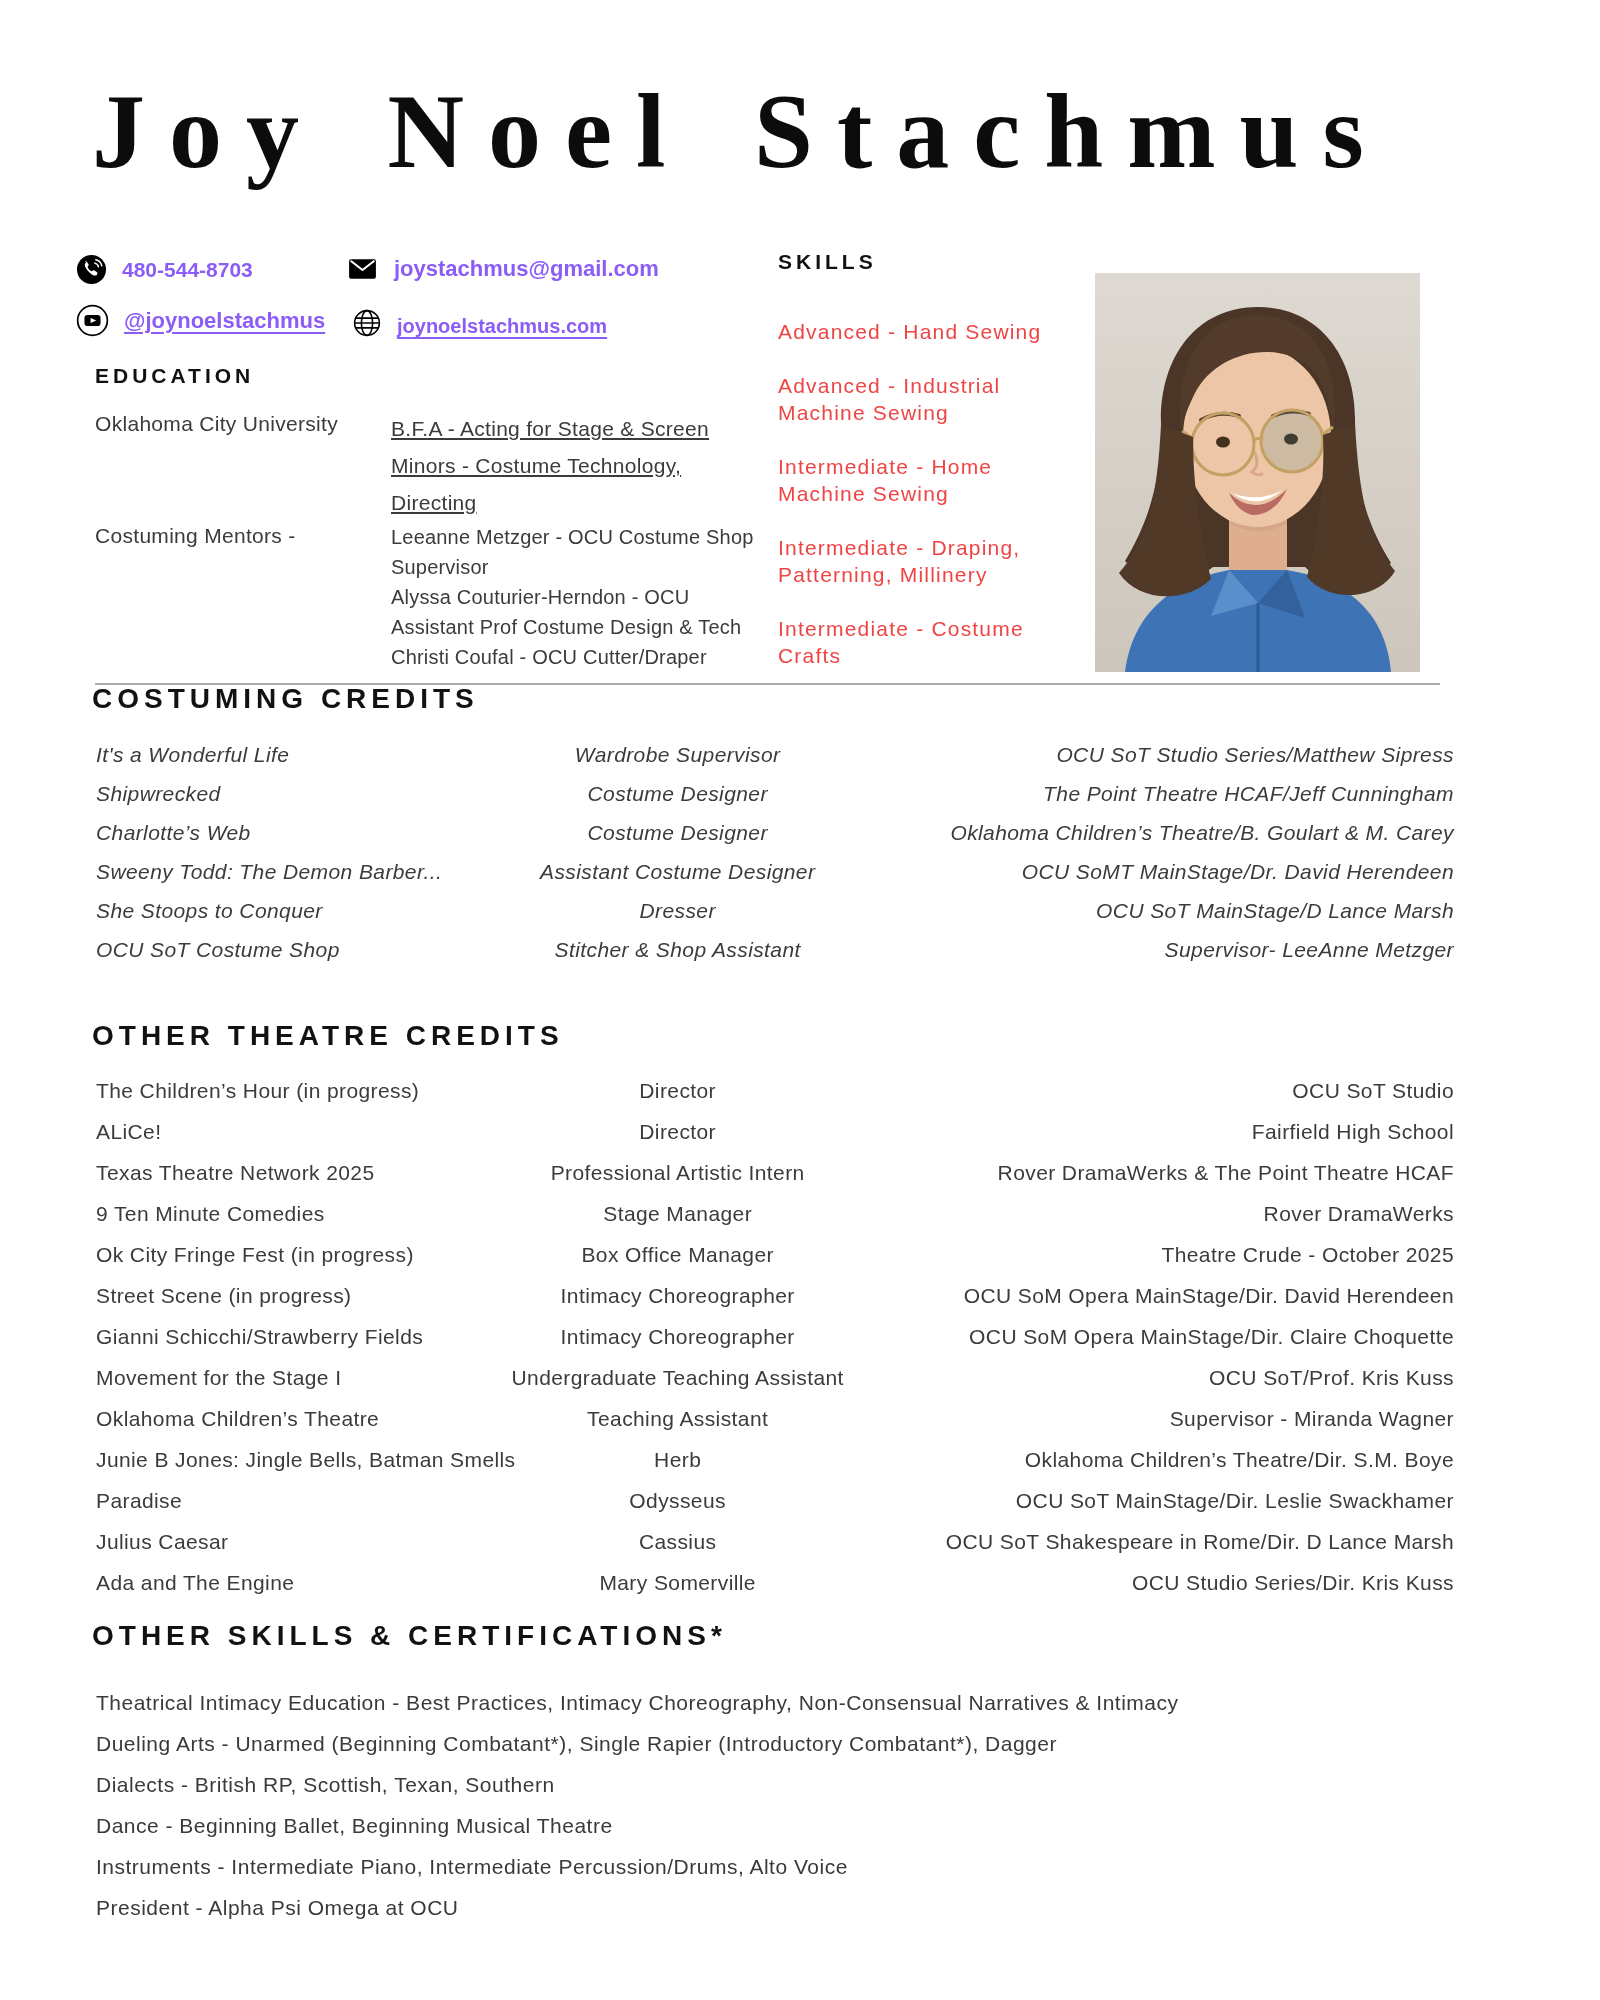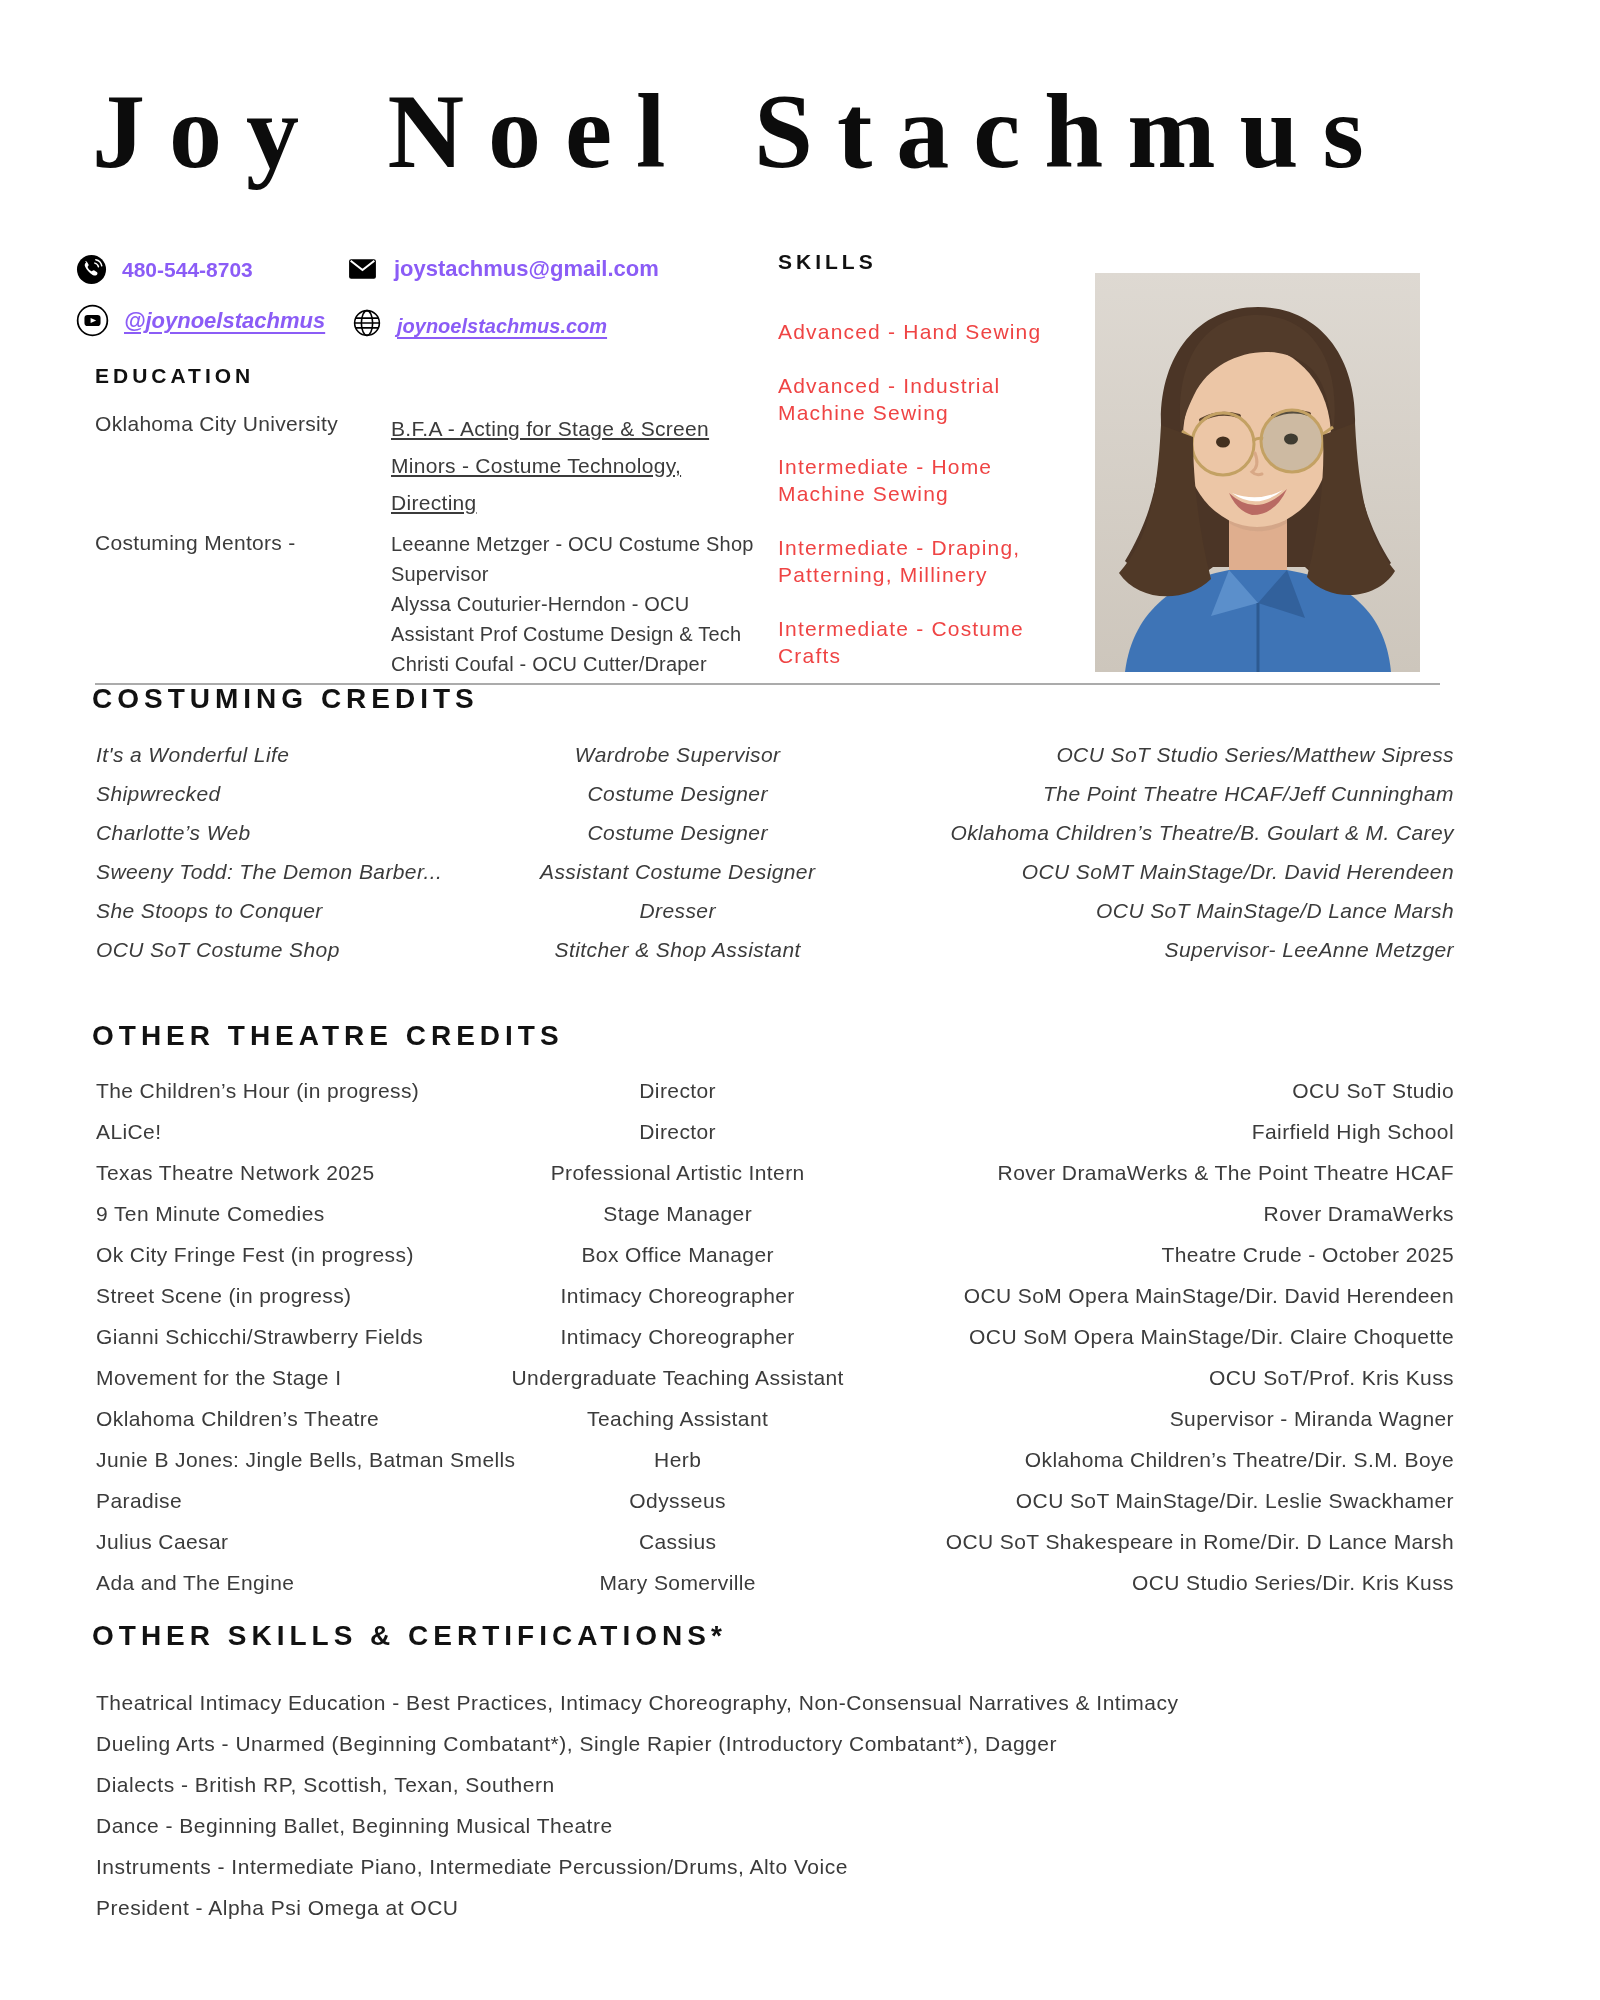--- a/index.html
+++ b/index.html
@@ -16,35 +16,35 @@
     color:#0c0c0c; white-space:nowrap; line-height:1.25;
   }
 
   
   .cg { position:absolute; display:flex; align-items:center; gap:15px;
         font-weight:700; color:#8b5cf6; white-space:nowrap; }
   #cg-phone   { left:76px;  top:254px; font-size:21px; }
   #cg-email   { left:346px; top:252px; font-size:22px; }
   #cg-youtube { left:76px;  top:304px; font-size:22px; }
   #cg-web     { left:352px; top:308px; font-size:20px;align-items:flex-end; }
-  .cg .u { text-decoration:underline; text-underline-offset:4px; text-decoration-thickness:2px;font-style:italic; }
+  .cg .u { text-decoration:underline; text-underline-offset:4px; text-decoration-thickness:2px; }
   .cg svg { display:block; }
 
   
   .sub-heading {
     font-size:21px; font-weight:700; letter-spacing:4px; color:#111111;
     font-family:"Liberation Sans", sans-serif;
   }
   .big-heading {
     font-size:28px; font-weight:700; letter-spacing:5px; color:#121212;
   }
 
   
   #education { position:absolute; left:95px; top:364px; width:690px; }
-  .edu-grid { margin-top:22px; display:grid; grid-template-columns:296px 380px; row-gap:8px; }
+  .edu-grid { margin-top:22px; display:grid; grid-template-columns:296px 380px; row-gap:1px; }
   .edu-label { font-size:21px; letter-spacing:0.3px; color:#3b3b3b; padding-top:2px; }
   .edu-detail-main  { font-size:21px; line-height:37px; letter-spacing:0.3px; color:#3b3b3b;text-decoration:underline; }
   .edu-detail-small { font-size:20px; line-height:30px; letter-spacing:0.2px; color:#3b3b3b; }
 
   
   #skills { position:absolute; left:778px; top:250px; width:276px; }
   .skills-items { margin-top:44px; }
   .skills-items p { margin:0 0 27px 0; font-size:21px; line-height:27px;
                     letter-spacing:1.2px; color:#ef4444; }
 

